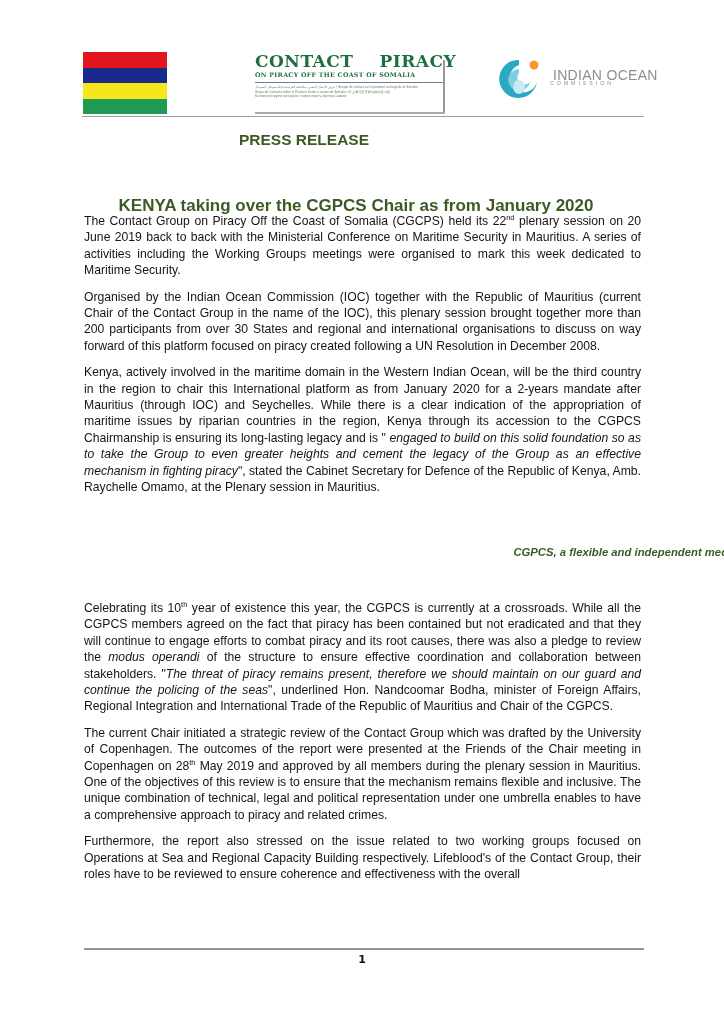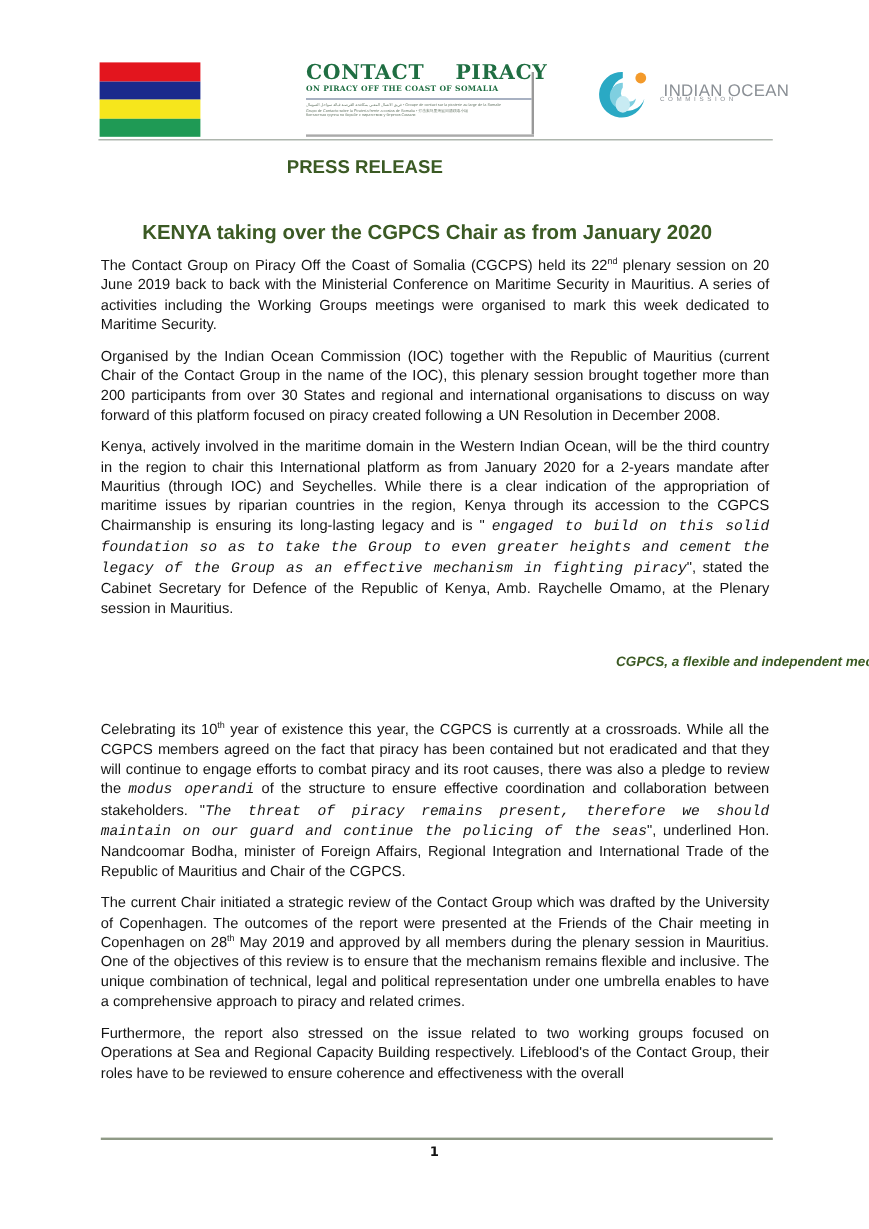--- a/index.html
+++ b/index.html
@@ -18,26 +18,26 @@
     .cg-multi div { font-size: 3.2px; line-height: 4.6px; color: #6a7a6a; white-space: nowrap; overflow: hidden; }
     .cg-frame { position: absolute; right: -2px; top: 8px; width: 2px; height: 52px; background: #999; }
     .cg-frame-b { position: absolute; left: 0px; bottom: -2px; width: 190px; height: 2px; background: #aaa; }
 
     .ioc-logo { position: absolute; left: 497px; top: 54px; width: 150px; height: 50px; }
     .ioc-text1 { position: absolute; left: 56px; top: 13px; font-size: 14px; color: #8a8f95; letter-spacing: 0.3px; white-space: nowrap; }
     .ioc-text2 { position: absolute; left: 53px; top: 26px; font-size: 5.2px; color: #8a8f95; letter-spacing: 3px; white-space: nowrap; }
 
     
     .press { position: absolute; left: 0; width: 608px; top: 131px; text-align: center; font-weight: bold; font-size: 15.5px; color: #3b5a24; }
-    .headline { position: absolute; left: 0; width: 712px; top: 184px; text-align: center; font-weight: bold; font-size: 17px; color: #3b5a24; }
+    .headline { position: absolute; left: 0; width: 712px; top: 196px; text-align: center; font-weight: bold; font-size: 17px; color: #3b5a24; }
 
     .body { position: absolute; left: 84px; width: 557px; top: 213px; font-size: 12.2px; line-height: 16.4px; text-align: justify; color: #151515; }
     .para { margin: 0 0 10px 0; }
     .para sup { font-size: 7.5px; line-height: 0; }
-    .para em { font-style: italic; font-family: Liberation Mono, monospace; }
+    .para em { font-style: italic; }
 
     .subhead { position: absolute; left: 0; width: 724px; top: 545px; text-align: right; font-weight: bold; font-style: italic; font-size: 11.3px; line-height: 14.5px; color: #3b5a24; padding-left: 43px; }
 
     .body2 { position: absolute; left: 84px; width: 557px; top: 600px; font-size: 12.2px; line-height: 16.4px; text-align: justify; color: #151515; }
 
     .footer-rule { position: absolute; left: 84px; top: 948px; width: 560px; height: 2px; background: #8f9a86; }
     .page-num { position: absolute; left: 0; width: 724px; top: 953px; text-align: center; font-weight: bold; font-size: 11px; font-family: "DejaVu Sans", sans-serif; }
   </style>
 </head>
 <body>

